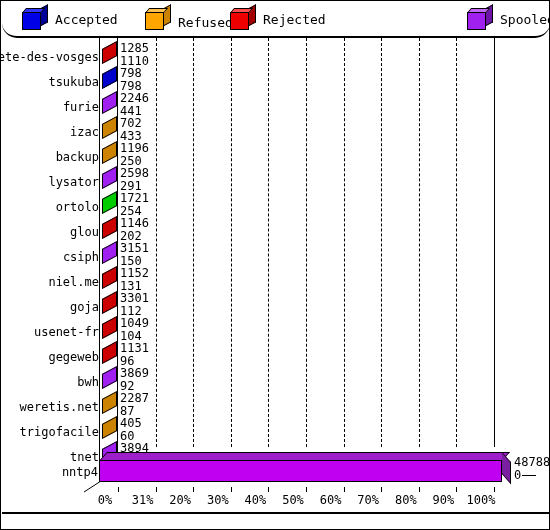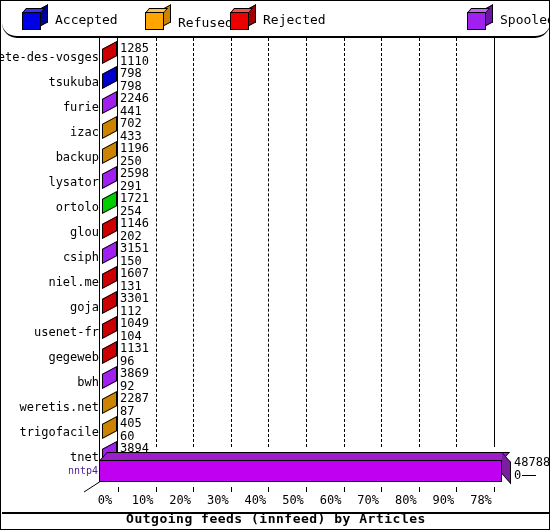--- a/index.html
+++ b/index.html
@@ -44,21 +44,21 @@
   #leftwall{position:absolute;left:97px;top:0px;width:1px;height:437px;background:#000;}
   #leftwall2{position:absolute;left:115px;top:0px;width:1px;height:437px;background:#000;}
   #rightwall{position:absolute;left:492px;top:0px;width:1px;height:409px;background:#000;}
 
   
   .grid{position:absolute;top:0px;width:0px;height:409px;
         border-left:1px dashed #000;}
 
   
   #totalrow{position:absolute;left:0;top:409px;height:40px;width:548px;}
-  #totlabel{position:absolute;right:452px;top:18px;font-size:10px;color:#4c1d95;
+  #totlabel{position:absolute;right:452px;top:18px;font-size:12px;color:#000000;
             text-align:right;white-space:nowrap;}
   #totfront{position:absolute;left:97px;top:13px;width:403px;height:22px;
             border:1px solid #000;box-sizing:border-box;}
   #tottop{position:absolute;left:97px;top:5px;width:403px;height:9px;
           border:1px solid #000;box-sizing:border-box;
           transform:skewX(-42deg);transform-origin:bottom left;}
   #totside{position:absolute;left:500px;top:5px;width:9px;height:22px;
            border:1px solid #000;border-left:none;box-sizing:border-box;
            transform:skewY(49deg);transform-origin:left top;}
   #totvals{position:absolute;left:512px;top:9px;font-size:12px;color:#000;
@@ -223,21 +223,21 @@
             <div>3151</div>
             <div>150</div>
           </div>
         </div>
         <div class="row" style="top: 231px;">
           <div class="rowlabel">niel.me</div>
           <div class="barwrap">
             <div class="bar3d" style="width: 15px; background: rgb(204, 0, 0);"></div>
           </div>
           <div class="vals">
-            <div>1607</div>
+            <div>1152</div>
             <div>131</div>
           </div>
         </div>
         <div class="row" style="top: 256px;">
           <div class="rowlabel">goja</div>
           <div class="barwrap">
             <div class="bar3d" style="width: 15px; background: rgb(204, 0, 0);"></div>
           </div>
           <div class="vals">
             <div>3301</div>
@@ -321,38 +321,37 @@
     </div>
 
     <div id="xaxis">
       <svg id="axisdiag" viewBox="0 0 20 12" width="20" height="12">
         <line x1="0" y1="11" x2="17" y2="0" stroke="#000" stroke-width="1"></line>
       </svg>
       <div id="ticks">
           <div class="tick" style="left: 116px;"></div>
           <div class="ticklbl" style="left: 103px;">0%</div>
           <div class="tick" style="left: 153.6px;"></div>
-          <div class="ticklbl" style="left: 140.6px;">10%</div>
+          <div class="ticklbl" style="left: 140.6px;">31%</div>
           <div class="tick" style="left: 191.2px;"></div>
           <div class="ticklbl" style="left: 178.2px;">20%</div>
           <div class="tick" style="left: 228.8px;"></div>
           <div class="ticklbl" style="left: 215.8px;">30%</div>
           <div class="tick" style="left: 266.4px;"></div>
           <div class="ticklbl" style="left: 253.4px;">40%</div>
           <div class="tick" style="left: 304px;"></div>
           <div class="ticklbl" style="left: 291px;">50%</div>
           <div class="tick" style="left: 341.6px;"></div>
           <div class="ticklbl" style="left: 328.6px;">60%</div>
           <div class="tick" style="left: 379.2px;"></div>
           <div class="ticklbl" style="left: 366.2px;">70%</div>
           <div class="tick" style="left: 416.8px;"></div>
           <div class="ticklbl" style="left: 403.8px;">80%</div>
           <div class="tick" style="left: 454.4px;"></div>
           <div class="ticklbl" style="left: 441.4px;">90%</div>
           <div class="tick" style="left: 492px;"></div>
-          <div class="ticklbl" style="left: 479px;">78%</div>
-        </div>
-      <div id="xtitle">Outgoing feeds (innfeed) by Articles</div>
+          <div class="ticklbl" style="left: 479px;">100%</div>
+        </div>
     </div>
   </div>
 
   <div id="bottomrule"></div>
 </div>
 
 </body></html>

